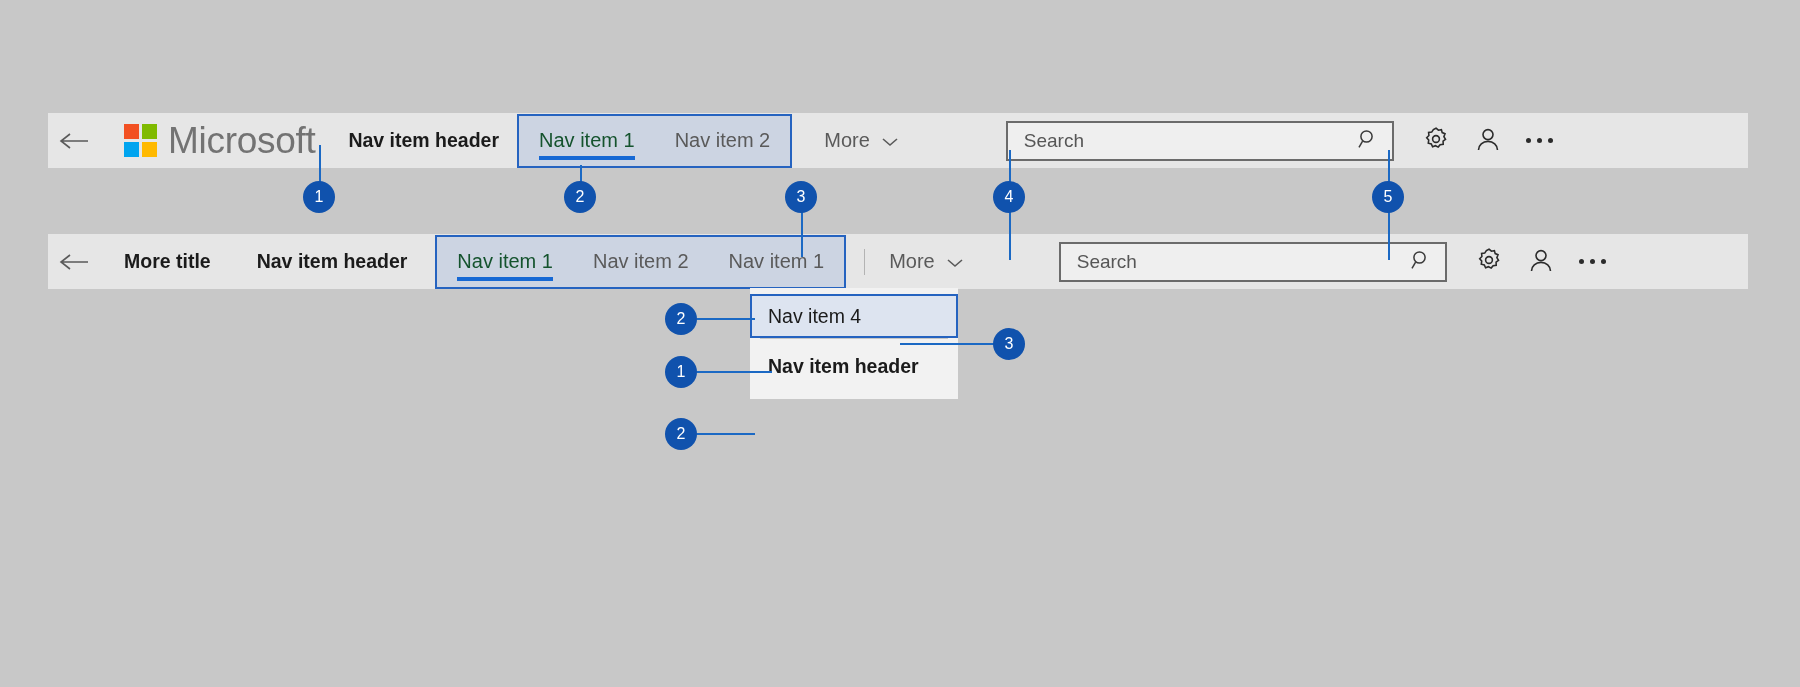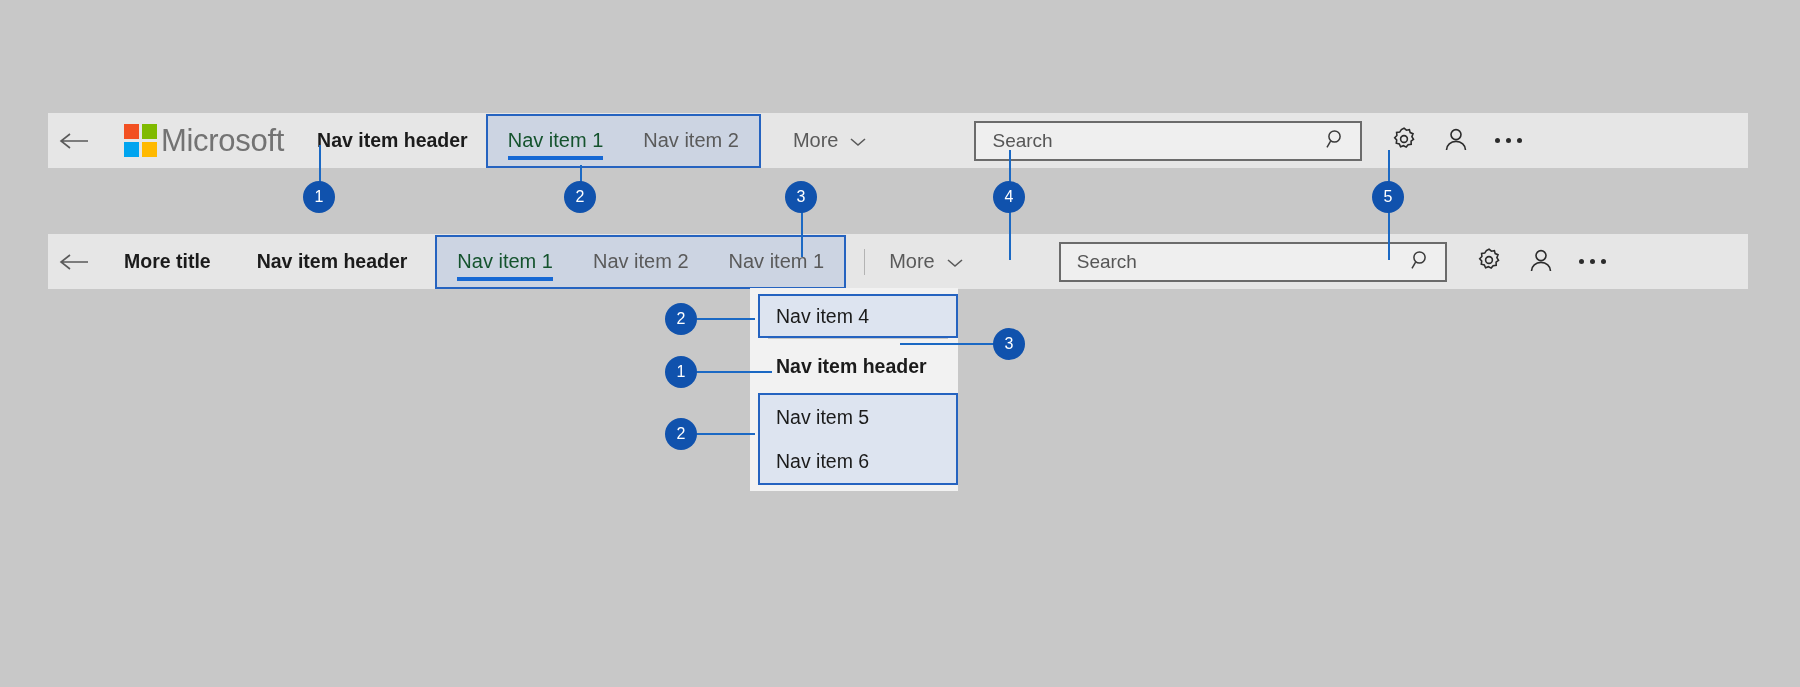--- a/index.html
+++ b/index.html
@@ -36,22 +36,22 @@
     display: grid;
     grid-template-columns: 15px 15px;
     grid-template-rows: 15px 15px;
     gap: 3px;
   }
   .sq-r { background: #f25022; }
   .sq-g { background: #7fba00; }
   .sq-b { background: #00a4ef; }
   .sq-y { background: #ffb900; }
   .ms-word {
-    margin-left: 4px;
-    font-size: 31px;
+    margin-left: 11px;
+    font-size: 37px;
     color: #737373;
     letter-spacing: -0.3px;
     font-family: "Liberation Sans", sans-serif;
   }
 
   .bold-label {
     font-weight: bold;
     font-size: 19.5px;
     color: #1b1b1b;
     white-space: nowrap;
@@ -127,21 +127,21 @@
   }
   .dots { display: flex; gap: 6px; }
   .dots i { width: 5px; height: 5px; border-radius: 50%; background: #2b2b2b; display:block; }
 
   
   #dropdown {
     position: absolute;
     left: 750px; top: 288px;
     width: 208px;
     background: #f2f2f2;
-    padding: 6px 0 6px 8px;
+    padding: 6px 0 6px 0;
   }
   .dd-item {
     position: relative;
     height: 44px;
     display: flex; align-items: center;
     padding-left: 16px;
     font-size: 19.5px;
     color: #1b1b1b;
     background: #dde4f0;
     border: 2px solid #2563c0;
@@ -340,24 +340,20 @@
           <i></i>
           <i></i>
         </span>
     </div>
   </div>
 
   <div id="dropdown">
     <div class="dd-item">Nav item 4</div>
     <div class="dd-sep"></div>
     <div class="dd-header">Nav item header</div>
-    <div class="dd-group">
-      <div class="dd-sub">Nav item 5</div>
-      <div class="dd-sub">Nav item 6</div>
-    </div>
   </div>
 
   <div class="leader v" style="left:319px; top:145px; height:52px;"></div>
   <div class="callout" style="left:303px; top:181px;">1</div>
 
   <div class="leader v" style="left:580px; top:165px; height:32px;"></div>
   <div class="callout" style="left:564px; top:181px;">2</div>
 
   <div class="leader v" style="left:801px; top:197px; height:60px;"></div>
   <div class="callout" style="left:785px; top:181px;">3</div>

